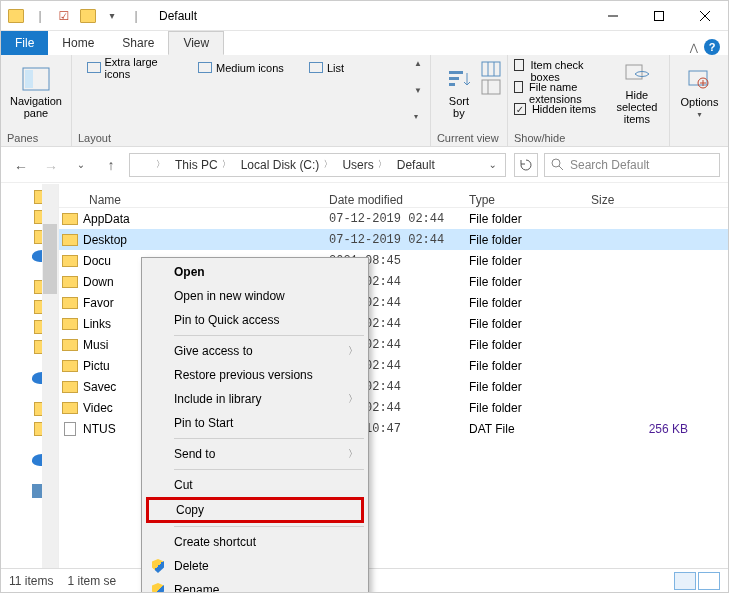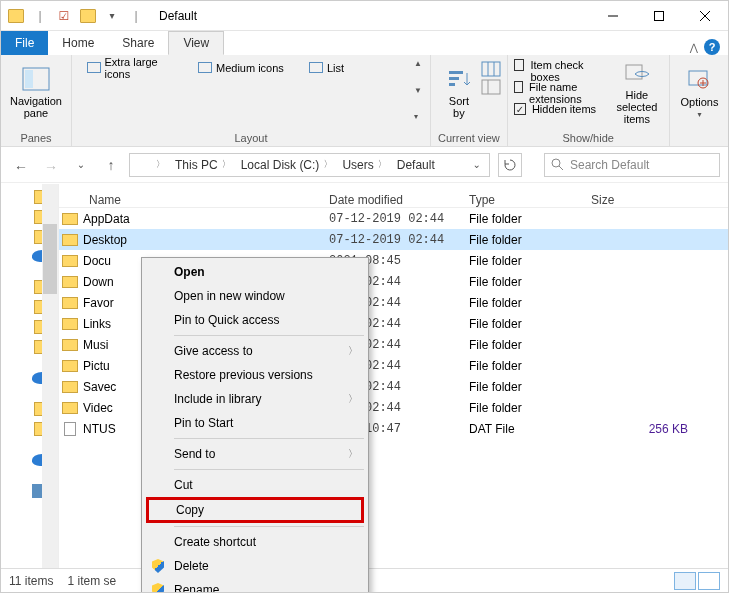--- a/index.html
+++ b/index.html
@@ -20,38 +20,38 @@
 .tab { height: 24px; padding: 0 14px; display: flex; align-items: center; font-size: 12px; color: #333; text-align: center; }
 .tab.active { border: 1px solid #ccc; border-bottom: 1px solid #f1f1f1; background: #f1f1f1; }
 .help { margin-left: auto; display: flex; align-items: center; gap: 6px; padding-right: 8px; }
 .help .caret { font-size: 10px; color: #666; }
 .help .qm { width: 16px; height: 16px; border-radius: 50%; background: #1979ca; color: #fff; display: flex; align-items: center; justify-content: center; font-size: 11px; font-weight: bold; }
 
 
 .ribbon { height: 92px; background: #f1f1f1; border-bottom: 1px solid #ddd; display: flex; }
 .group { border-right: 1px solid #ddd; display: flex; flex-direction: column; padding: 2px 6px 0 6px; }
 .group-body { flex: 1; display: flex; align-items: flex-start; }
-.group-label { text-align: center; font-size: 11px; color: #555; padding: 2px 0; }
+.group-label { text-align: left; font-size: 11px; color: #555; padding: 2px 0; }
 .bigbtn { display: flex; flex-direction: column; align-items: center; justify-content: center; width: 58px; height: 70px; font-size: 11px; text-align: center; gap: 2px; }
 .bigbtn .ico { width: 32px; height: 28px; display: flex; align-items: center; justify-content: center; }
 .layout-col { display: flex; flex-direction: row; gap: 1px; margin-left: 2px; }
 .layout-item { display: flex; align-items: center; gap: 4px; height: 21px; padding: 0 6px; font-size: 11px; border: 1px solid transparent; width: 110px; }
 .layout-item.sel { border: 1px solid #7eb4e2; background: #cde6f7; }
 .chk { width: 12px; height: 12px; border: 1px solid #333; display: inline-flex; align-items: center; justify-content: center; font-size: 10px; color: #333; }
 .chkrow { display: flex; align-items: flex-start; gap: 6px; height: 22px; font-size: 11px; }
 
 
 .addrrow { height: 36px; display: flex; align-items: center; gap: 6px; padding: 0 8px; border-bottom: 1px solid #eee; }
 .navarrow { width: 24px; height: 24px; display: flex; align-items: center; justify-content: center; color: #555; font-size: 14px; }
 .navarrow.dis { color: #bbb; }
 .addrbox { flex: 1; border: 1px solid #ccc; height: 24px; display: flex; align-items: center; padding: 0 2px; gap: 2px; }
 .crumb { display: flex; align-items: center; gap: 4px; padding: 0 4px; font-size: 12px; color: #333; height: 22px; }
 .crumb .sep { color: #666; font-size: 9px; }
 .refresh { width: 24px; height: 24px; display: flex; align-items: center; justify-content: center; border: 1px solid #ccc; margin-left: 2px; }
-.search { border: 1px solid #ccc; height: 24px; width: 176px; display: flex; align-items: center; padding: 0 6px; gap: 6px; color: #888; margin-left: 16px; }
+.search { border: 1px solid #ccc; height: 24px; width: 176px; display: flex; align-items: center; padding: 0 6px; gap: 6px; color: #888; }
 .search input { border: none; outline: none; font-size: 12px; width: 100%; color: #333; }
 .search input::placeholder { color: #888; }
 
 
 .content { position: absolute; top: 183px; left: 0; right: 0; bottom: 24px; display: flex; }
 .tree { width: 58px; border-right: 1px solid #eee; background: #fff; overflow: hidden; position: relative; display: flex; flex-direction: column; padding-top: 6px; gap: 6px; align-items: flex-end; padding-right: 6px; }
 .tree .titem { width: 20px; height: 16px; }
 .tree .tfolder { width: 18px; height: 14px; background: #ffd868; border: 1px solid #cca43f; }
 .tree .scrollbar { position: absolute; right: 0; top: 0; bottom: 0; width: 16px; background: #f0f0f0; }
 .tree .scroll-thumb { position: absolute; right: 1px; width: 14px; top: 40px; height: 70px; background: #cdcdcd; }

